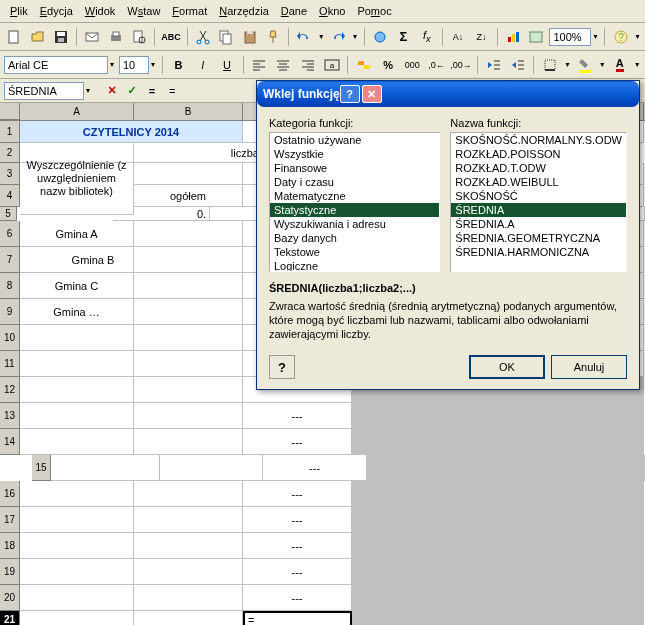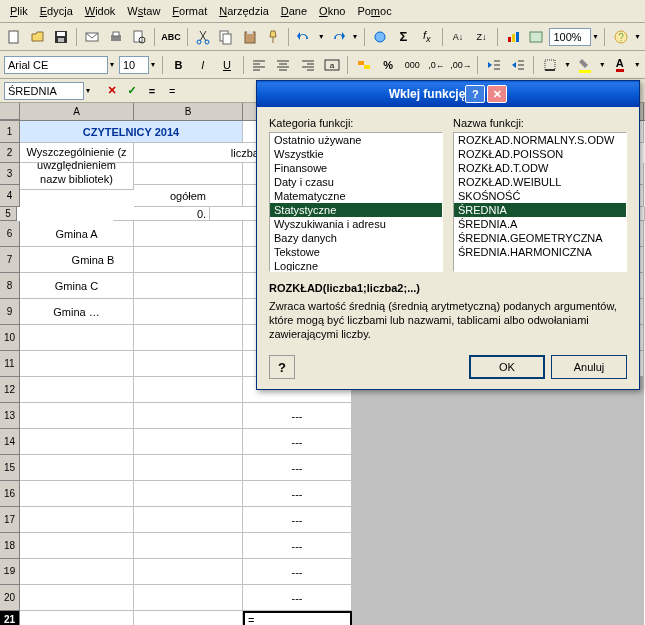--- a/index.html
+++ b/index.html
@@ -32,21 +32,21 @@
 .grid-row { display: flex; }
 .cell { border-right: 1px solid #c0c0c0; border-bottom: 1px solid #c0c0c0; height: 26px; display: flex; align-items: center; justify-content: center; font-size: 11px; padding: 0 3px; overflow: hidden; }
 .cell.header-cell { background: #d4e8ff; font-weight: bold; color: #003399; }
 .cell.lh { justify-content: flex-start; }
 .cell.rh { justify-content: flex-end; }
 .cell.grayed { background: #c0c0c0; }
 .row-21 .row-header { background: #000; color: #fff; font-weight: bold; }
 .row-21 .cell-active { border: 2px solid #000; }
 
 .dialog { position: absolute; top: 80px; left: 256px; width: 384px; background: #ece9d8; border: 1px solid #002f80; box-shadow: 2px 2px 6px rgba(0,0,0,0.4); z-index: 100; }
-.dlg-title { background: linear-gradient(to bottom, #0a5bd6, #2574e8 8%, #0a5bd6 50%, #003bb0); color: #fff; font-weight: bold; padding: 5px 6px; display: flex; align-items: center; justify-content: center; height: 26px; }
+.dlg-title { background: linear-gradient(to bottom, #0a5bd6, #2574e8 8%, #0a5bd6 50%, #003bb0); color: #fff; font-weight: bold; padding: 5px 6px; display: flex; align-items: center; justify-content: flex-start; height: 26px; border-radius: 7px; }
 .dlg-title-text { font-size: 12px; }
 .dlg-title-btns { display: flex; gap: 2px; }
 .dlg-title-btn { width: 20px; height: 18px; background: #e88; border: 1px solid #fff; display: flex; align-items: center; justify-content: center; font-size: 11px; font-weight: bold; color: #fff; border-radius: 2px; }
 .dlg-help-btn { background: #3d7fe0; }
 .dlg-body { padding: 10px 12px; }
 .dlg-cols { display: flex; gap: 10px; }
 .dlg-col { flex: 1; }
 .dlg-label { font-size: 11px; margin-bottom: 3px; }
 .dlg-list { border: 1px inset #fff; background: #fff; height: 140px; overflow-y: scroll; font-size: 11px; }
 .dlg-list-item { padding: 1px 4px; cursor: pointer; }
@@ -335,21 +335,21 @@
     <div class="grid-row">
       <div class="row-header" style="height: 22px;">1</div>
       <div class="cell header-cell" style="width: 223px; height: 22px;">CZYTELNICY  2014</div>
       <div class="cell" style="width: 109px; height: 22px;"></div>
       <div class="cell" style="width: 107px; height: 22px;"></div>
       <div class="cell" style="width: 104px; height: 22px;"></div>
       <div class="cell" style="width: 81px; height: 22px;"></div>
     </div>
     <div class="grid-row" style="position: relative;">
       <div class="row-header" style="height: 20px;">2</div>
-      <div class="cell" style="width: 114px; height: 47px; text-align: center; line-height: 1.2; position: absolute; left: 20px; top: 0px;">Wyszczególnienie (z uwzględnieniem nazw bibliotek)</div>
+      <div class="cell" style="width: 114px; height: 72px; text-align: center; line-height: 1.2; position: absolute; left: 20px; top: 0px;">Wyszczególnienie (z uwzględnieniem nazw bibliotek)</div>
       <div class="cell" style="width: 510px; height: 20px;">liczba czytelników</div>
     </div>
     <div class="grid-row" style="margin-left: 0px; position: relative;">
       <div class="row-header" style="height: 22px;">3</div>
       <div style="width: 114px; height: 20px;"></div>
       <div class="cell" style="width: 109px; height: 22px;"></div>
       <div class="cell" style="width: 109px; height: 22px;"></div>
       <div class="cell" style="width: 107px; height: 22px;"></div>
       <div class="cell" style="width: 104px; height: 22px;"></div>
       <div class="cell" style="width: 81px; height: 22px;"></div>
@@ -448,21 +448,21 @@
     <div class="grid-row">
       <div class="row-header" style="height: 26px;">14</div>
       <div class="cell" style="width: 114px; height: 26px;"></div>
       <div class="cell" style="width: 109px; height: 26px;"></div>
       <div class="cell" style="width: 109px; height: 26px;">---</div>
       <div class="cell grayed" style="width: 107px; height: 26px;"></div>
       <div class="cell grayed" style="width: 104px; height: 26px;"></div>
       <div class="cell grayed" style="width: 81px; height: 26px;"></div>
     </div>
     <div class="grid-row">
-      <div class="row-header" style="height: 26px;">15</div>
+      <div class="row-header" style="height: 26px; margin-left: 32px;">15</div>
       <div class="cell" style="width: 114px; height: 26px;"></div>
       <div class="cell" style="width: 109px; height: 26px;"></div>
       <div class="cell" style="width: 109px; height: 26px;">---</div>
       <div class="cell grayed" style="width: 107px; height: 26px;"></div>
       <div class="cell grayed" style="width: 104px; height: 26px;"></div>
       <div class="cell grayed" style="width: 81px; height: 26px;"></div>
     </div>
     <div class="grid-row">
       <div class="row-header" style="height: 26px;">16</div>
       <div class="cell" style="width: 114px; height: 26px;"></div>
@@ -484,21 +484,21 @@
     <div class="grid-row">
       <div class="row-header" style="height: 26px;">18</div>
       <div class="cell" style="width: 114px; height: 26px;"></div>
       <div class="cell" style="width: 109px; height: 26px;"></div>
       <div class="cell" style="width: 109px; height: 26px;">---</div>
       <div class="cell grayed" style="width: 107px; height: 26px;"></div>
       <div class="cell grayed" style="width: 104px; height: 26px;"></div>
       <div class="cell grayed" style="width: 81px; height: 26px;"></div>
     </div>
     <div class="grid-row">
-      <div class="row-header" style="height: 26px; font-family: Liberation Mono, monospace;">19</div>
+      <div class="row-header" style="height: 26px;">19</div>
       <div class="cell" style="width: 114px; height: 26px;"></div>
       <div class="cell" style="width: 109px; height: 26px;"></div>
       <div class="cell" style="width: 109px; height: 26px;">---</div>
       <div class="cell grayed" style="width: 107px; height: 26px;"></div>
       <div class="cell grayed" style="width: 104px; height: 26px;"></div>
       <div class="cell grayed" style="width: 81px; height: 26px;"></div>
     </div>
     <div class="grid-row">
       <div class="row-header" style="height: 26px;">20</div>
       <div class="cell" style="width: 114px; height: 26px;"></div>
@@ -540,33 +540,33 @@
             <div class="dlg-list-item selected">Statystyczne</div>
             <div class="dlg-list-item">Wyszukiwania i adresu</div>
             <div class="dlg-list-item">Bazy danych</div>
             <div class="dlg-list-item">Tekstowe</div>
             <div class="dlg-list-item">Logiczne</div>
           </div>
       </div>
       <div class="dlg-col">
         <div class="dlg-label">Nazwa funkcji:</div>
         <div class="dlg-list" id="funcList">
-            <div class="dlg-list-item">ROZKŁAD.NORMALNY.S.ODW</div>
+            <div class="dlg-list-item">SKOŚNOŚĆ.NORMALNY.S.ODW</div>
             <div class="dlg-list-item">ROZKŁAD.POISSON</div>
             <div class="dlg-list-item">ROZKŁAD.T.ODW</div>
             <div class="dlg-list-item">ROZKŁAD.WEIBULL</div>
             <div class="dlg-list-item">SKOŚNOŚĆ</div>
             <div class="dlg-list-item selected">ŚREDNIA</div>
             <div class="dlg-list-item">ŚREDNIA.A</div>
             <div class="dlg-list-item">ŚREDNIA.GEOMETRYCZNA</div>
             <div class="dlg-list-item">ŚREDNIA.HARMONICZNA</div>
           </div>
       </div>
     </div>
-    <div class="dlg-syntax">ROZKŁAD(liczba1;liczba2;...)</div>
+    <div class="dlg-syntax">ŚREDNIA(liczba1;liczba2;...)</div>
     <div class="dlg-desc">Zwraca wartość średnią (średnią arytmetyczną) podanych argumentów, które mogą być liczbami lub nazwami, tablicami albo odwołaniami zawierającymi liczby.</div>
     <div class="dlg-footer">
       <button class="dlg-icon-btn">?</button>
       <div class="dlg-btns">
         <button class="dlg-btn default">OK</button>
         <button class="dlg-btn">Anuluj</button>
       </div>
     </div>
   </div>
 </div>

